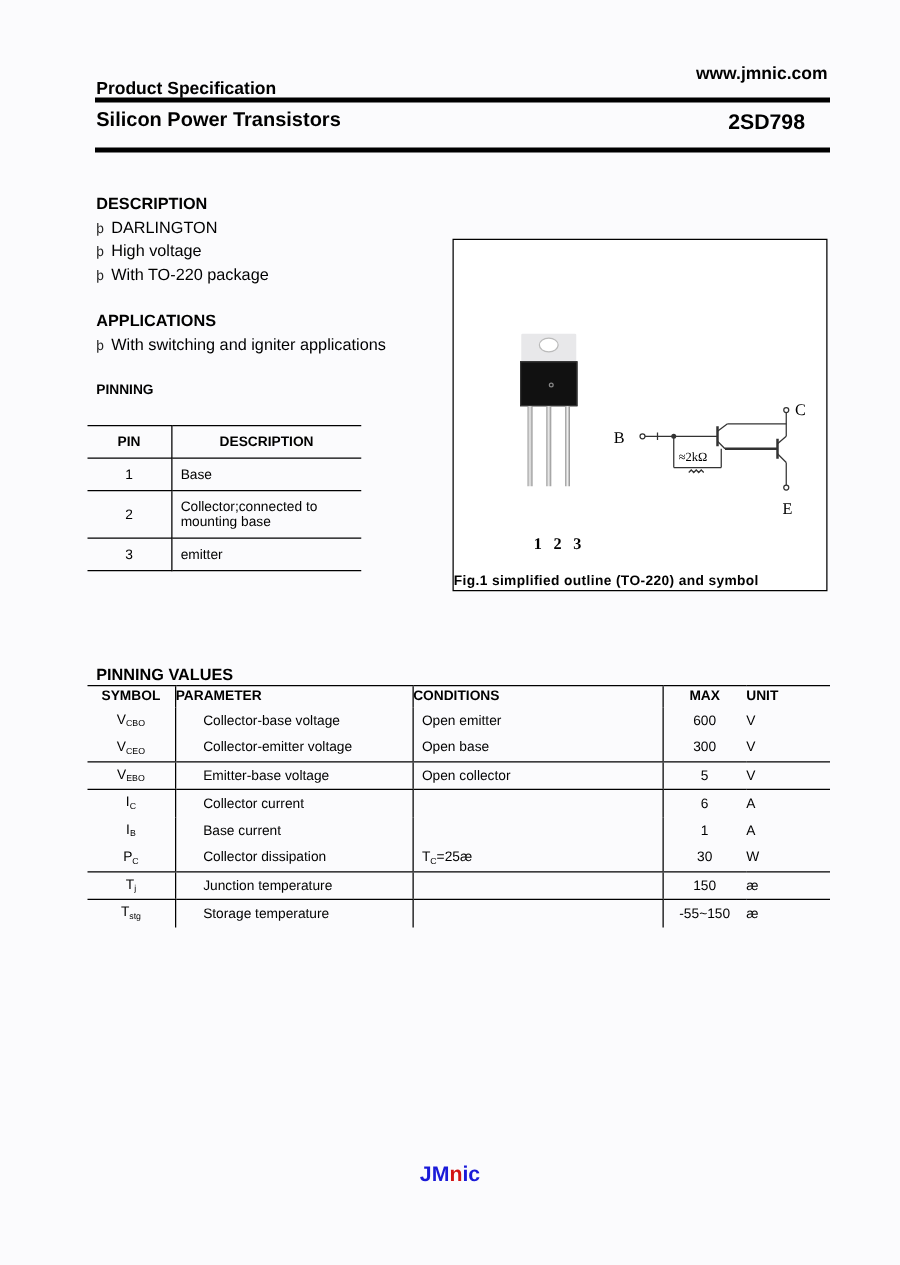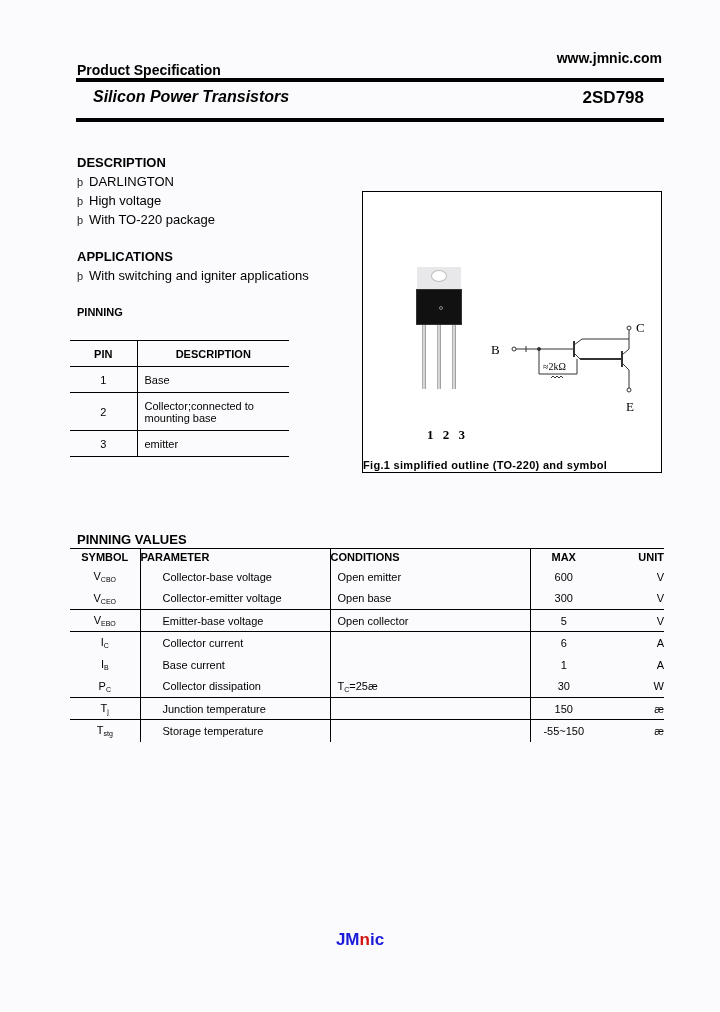--- a/index.html
+++ b/index.html
@@ -5,21 +5,21 @@
   * { box-sizing: border-box; margin: 0; padding: 0; }
   html, body { width: 720px; height: 1012px; background: #fbfbfd; }
   body { position: relative; font-family: "Liberation Sans", sans-serif; color: #000; overflow: hidden; }
   .abs { position: absolute; }
 
   .hdr-top { left: 77px; top: 50px; width: 585px; height: 20px; font-size: 14px; font-weight: bold; }
   .hdr-top .left { position: absolute; left: 0; top: 12px; }
   .hdr-top .right { position: absolute; right: 0; top: 0; }
   .rule1 { left: 76px; top: 78px; width: 588px; height: 4px; background: #000; }
   .hdr-2 { left: 77px; top: 88px; width: 567px; height: 22px; font-size: 16px; font-weight: bold; }
-  .hdr-2 .left { position: absolute; left: 16px; top: 0; font-style: italic; }
+  .hdr-2 .left { position: absolute; left: 0; top: 0; }
   .hdr-2 .right { position: absolute; right: 0; top: 0; font-size: 17px; }
   .rule2 { left: 76px; top: 118px; width: 588px; height: 4px; background: #000; }
 
   .sec-title { font-size: 13px; font-weight: bold; left: 77px; }
   .bullet { left: 77px; font-size: 13px; white-space: nowrap; }
   .bullet .b { display: inline-block; width: 12px; font-size: 11px; color: #222; }
 
   .pinning { left: 77px; top: 306px; font-size: 11px; font-weight: bold; }
 
   table.pin { position: absolute; left: 70px; top: 340px; width: 219px; border-collapse: collapse; font-size: 11px; }
@@ -44,21 +44,21 @@
   .schem .lbl { position: absolute; font-family: "Liberation Serif", serif; font-size: 13px; }
 
   .lv-title { left: 77px; top: 532px; font-size: 13px; font-weight: bold; }
   table.lv { position: absolute; left: 70px; top: 548px; width: 594px; border-collapse: collapse; font-size: 11px; }
   table.lv th { font-weight: bold; height: 17px; border-top: 1px solid #000; }
   table.lv td { height: 22px; vertical-align: middle; }
   table.lv .sym { width: 70px; text-align: center; }
   table.lv .par { width: 190px; padding-left: 22px; border-left: 1px solid #000; }
   table.lv .con { width: 200px; padding-left: 7px; border-left: 1px solid #000; }
   table.lv .max { width: 67px; text-align: center; border-left: 1px solid #000; }
-  table.lv .unit { width: 67px; text-align: right; }
+  table.lv .unit { width: 67px; text-align: left; }
   table.lv th.par, table.lv th.con { text-align: left; padding-left: 0; }
   table.lv tr.gb td { border-bottom: 1px solid #000; }
   table.lv td sub { font-size: 7px; vertical-align: -2px; }
 
   .logo { left: 0; width: 720px; top: 930px; text-align: center; font-size: 17px; font-weight: bold; color: #1a1ad8; }
   .logo .red { color: #d21414; }
 </style>
 </head>
 <body>
 

